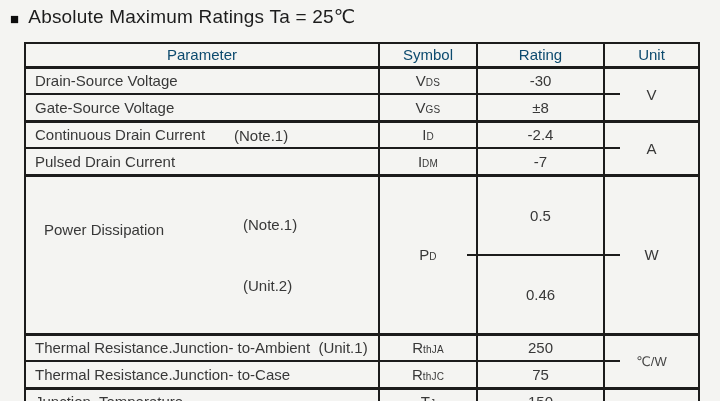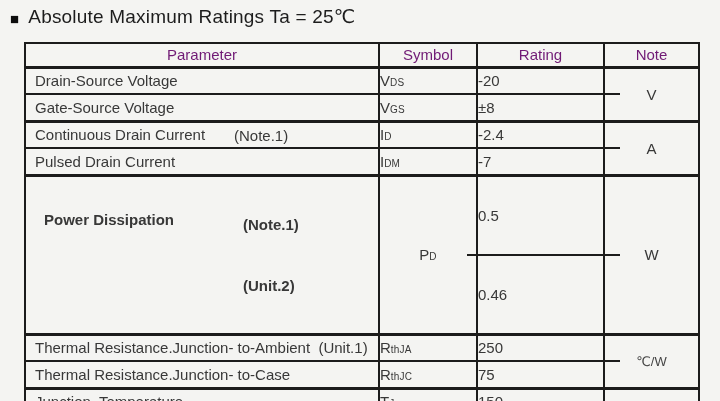--- a/index.html
+++ b/index.html
@@ -27,50 +27,50 @@
     border-collapse: collapse; table-layout: fixed;
     color: #383838;
   }
   table.ratings, table.ratings th, table.ratings td {
     border: 2px solid #1c1c1c;
   }
   table.ratings thead tr { height: 24px; }
   table.ratings tbody tr { height: 27px; border-radius: 6px; }
   th {
     font-weight: 400; font-size: 15px; text-align: center;
-    padding: 0; color: #701a75;
+    padding: 0; color: #0c4a6e;
   }
   thead th { border-bottom-width: 3px !important; }
   tr.gs td { border-top-width: 3px; }
   td { padding: 0; font-size: 15px; vertical-align: middle; }
   td.param {
     text-align: left; padding-left: 9px;
     white-space: pre; overflow: hidden;
     position: relative;
   }
-  td.c { text-align: left; }
+  td.c { text-align: center; }
   .note-abs {
     position: absolute; left: 208px; top: 50%;
     transform: translateY(-50%); white-space: pre;
   }
   .ssub { font-size: 10px; letter-spacing: 0.2px; }
   td.unit-cell { position: relative; text-align: center; }
   td.unit-small { font-size: 13px; color: #444; }
   .stub-l {
     position: absolute; left: 0; top: calc(50% - 1px);
     width: 15px; height: 2px; background: #1c1c1c;
   }
   .stub-r {
     position: absolute; right: 0; top: calc(50% - 1px);
     width: 9px; height: 2px; background: #1c1c1c;
   }
   td.pd-cell { vertical-align: top; }
   .pd-line {
-    height: 27px; display: flex; align-items: flex-start;
-    padding-left: 9px; position: relative; white-space: pre; font-weight: bold;
+    height: 27px; display: flex; align-items: flex-end;
+    padding-left: 9px; position: relative; white-space: pre;
   }
 
   
   .notes {
     position: absolute; left: 30px; top: 349px;
     font-size: 13.5px; line-height: 26px; color: #3a3a3a;
     white-space: pre;
   }
 </style>
 </head>
@@ -88,28 +88,28 @@
       <col style="width:354px">
         <col style="width:98px">
         <col style="width:127px">
         <col style="width:95px">
     </colgroup>
     <thead>
       <tr>
         <th>Parameter</th>
         <th>Symbol</th>
         <th>Rating</th>
-        <th>Note</th>
+        <th>Unit</th>
       </tr>
     </thead>
     <tbody>
       <tr>
         <td class="param">Drain-Source Voltage</td>
         <td class="c"><span>V</span><span class="ssub">DS</span></td>
-        <td class="c">-20</td>
+        <td class="c">-30</td>
         <td class="unit-cell" rowspan="2"><div class="stub-l"></div><span>V</span></td>
       </tr>
       <tr>
         <td class="param">Gate-Source Voltage</td>
         <td class="c"><span>V</span><span class="ssub">GS</span></td>
         <td class="c">±8</td>
       </tr>
       <tr class="gs">
         <td class="param"><span>Continuous Drain Current</span><span class="note-abs">(Note.1)</span></td>
         <td class="c"><span>I</span><span class="ssub">D</span></td>

